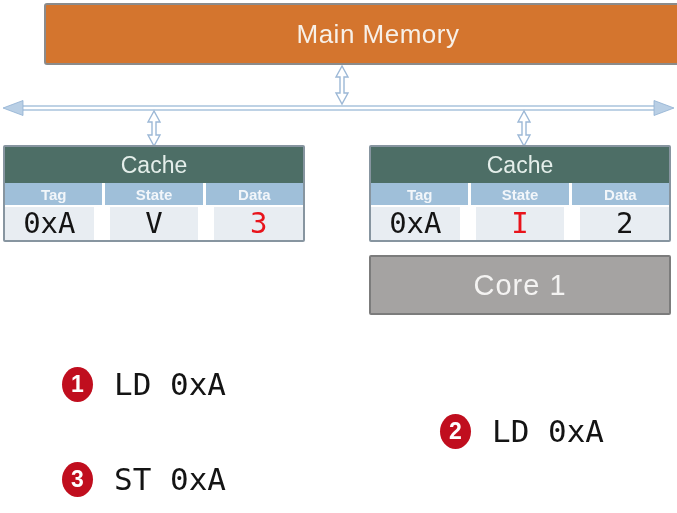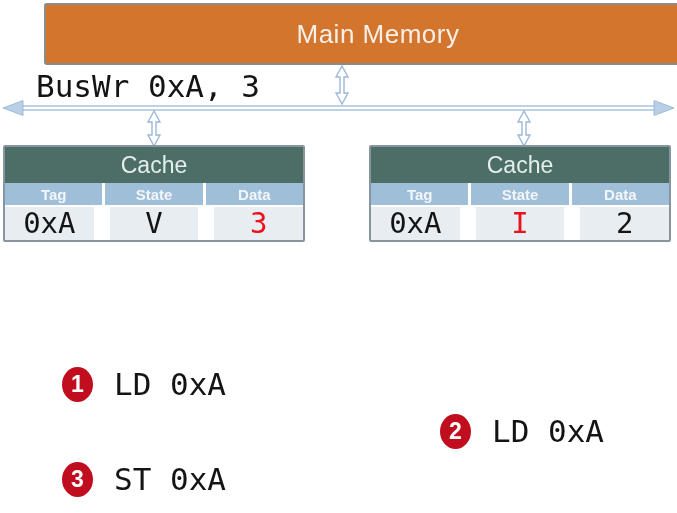--- a/index.html
+++ b/index.html
@@ -74,21 +74,20 @@
 </style>
 </head>
 <body>
 
 <div id="stage">
 
   <div class="memory">
     <span>Main Memory</span>
   </div>
 
-  <div class="bus-label mono">BusWr 0xA, 3</div>
 
   <svg class="arrows" viewBox="0 0 677 513">
 
     <g>
       <path d="M20 106 H657 M20 110 H657" stroke="#A9C4DD" stroke-width="1.6" fill="none"></path>
       <path d="M3 108 L23 100.5 L23 115.5 Z" fill="#B9CFE5" stroke="#8FB0D2" stroke-width="0.8"></path>
       <path d="M674 108 L654 100.5 L654 115.5 Z" fill="#B9CFE5" stroke="#8FB0D2" stroke-width="0.8"></path>
     </g>
 
     <path d="M342 66 L336 77 L340 77 L340 93 L336 93 L342 104 L348 93 L344 93 L344 77 L348 77 Z" fill="#ffffff" stroke="#9CB8D6" stroke-width="1.4"></path>
@@ -119,20 +118,23 @@
       <div class="hcell">State</div>
       <div class="hcell">Data</div>
     </div>
     <div class="cache-datarow mono">
       <div class="dcell">0xA</div>
       <div class="dcell red">I</div>
       <div class="dcell">2</div>
     </div>
   </div>
 
+  <div class="core right">
+    <span>Core 1</span>
+  </div>
 
   <div class="event e1">
     <div class="badge">1</div>
     <div class="instr mono">LD 0xA</div>
   </div>
   <div class="event e2">
     <div class="badge">2</div>
     <div class="instr mono">LD 0xA</div>
   </div>
   <div class="event e3">

